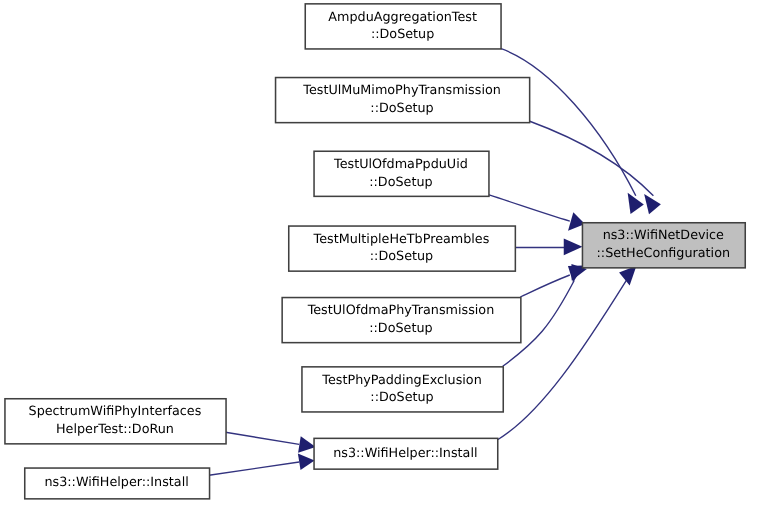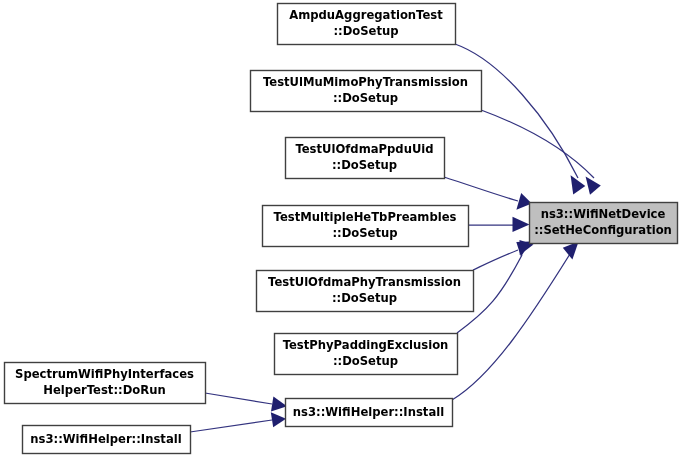--- a/index.html
+++ b/index.html
@@ -7,21 +7,20 @@
     padding: 0;
     background: #ffffff;
   }
   #graph-root {
     position: relative;
     width: 689px;
     height: 459px;
     background: #ffffff;
     font-family: "DejaVu Sans", "Liberation Sans", sans-serif;
     overflow: hidden;
-    font-weight: bold;
   }
   svg#callgraph {
     display: block;
     width: 689px;
     height: 459px;
   }
   .node-box {
     fill: #ffffff;
     stroke: #404040;
     stroke-width: 1.4px;

